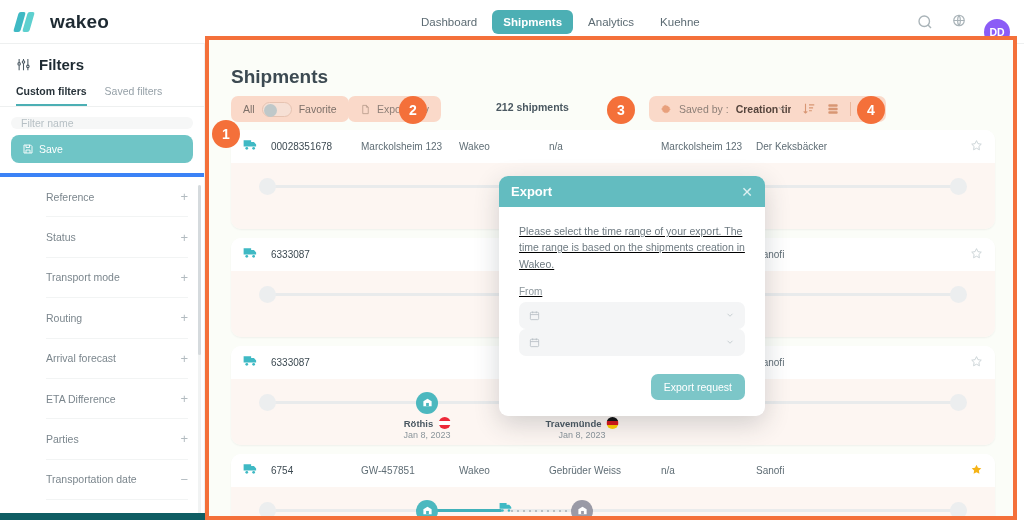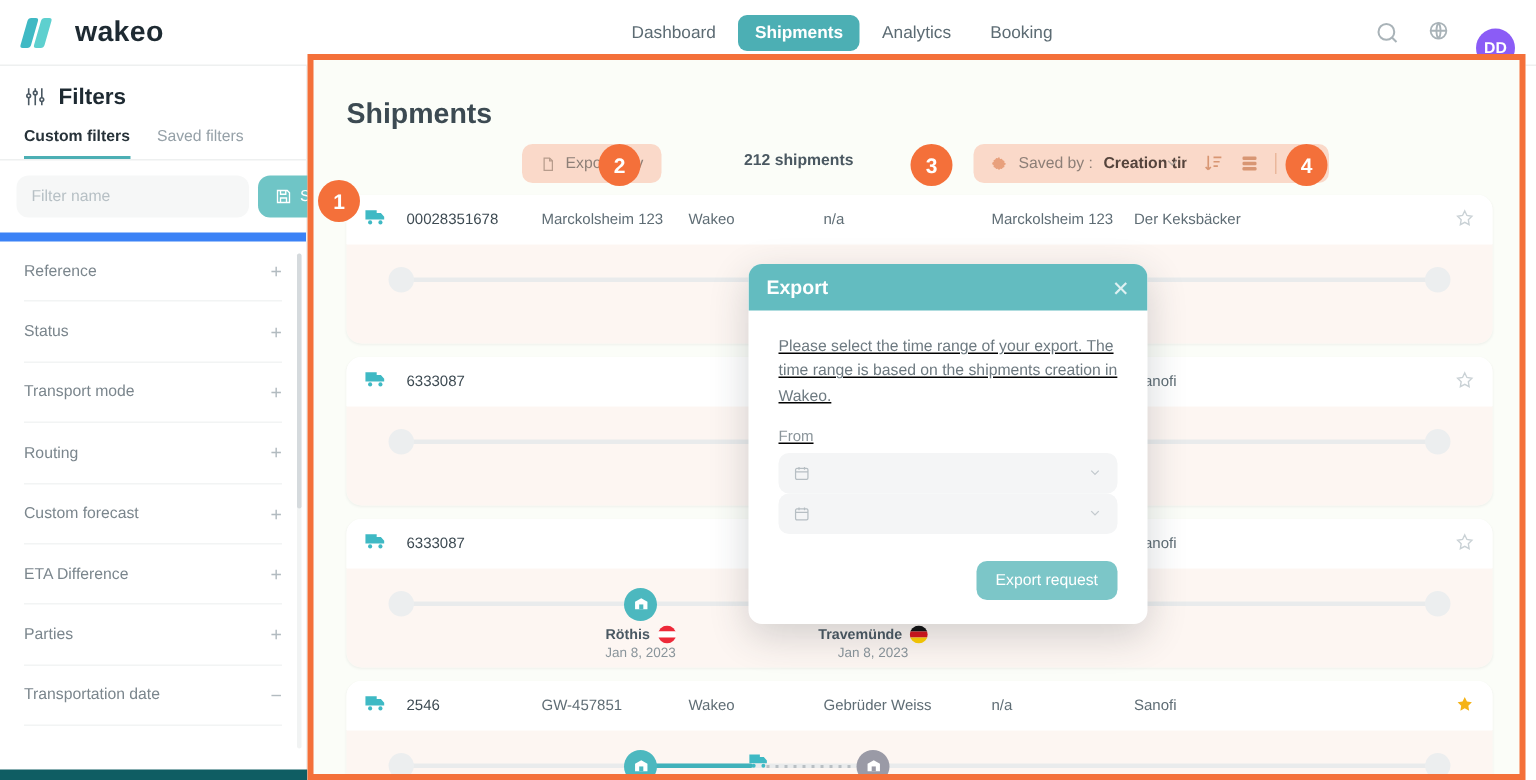--- a/index.html
+++ b/index.html
@@ -47,34 +47,34 @@
     background: #fff; border-right: 1px solid #eef0f0;
   }
   .filters-head {
     display: flex; align-items: center; gap: 8px; padding: 12px 16px 8px 16px;
   }
   .filters-title { font-size: 15px; font-weight: 700; color: #1e2a32; }
   .tabs { display: flex; gap: 18px; padding: 0 16px; border-bottom: 1px solid #eef0f0; }
   .tab { font-size: 10.5px; color: #96a1a8; padding: 4px 0 7px 0; cursor: pointer; }
   .tab.active { color: #28333a; font-weight: 600; border-bottom: 2px solid #4cafb4; }
 
-  .filter-name-row { display: flex; padding: 10px 11px; gap: 6px; }
+  .filter-name-row { display: flex; padding: 10px 11px; gap: 6px; flex-direction: column; }
   .filter-input {
     flex: 1; height: 28px; background: #f6f7f7; border: none; border-radius: 8px;
     padding: 0 10px; font-size: 10.5px; color: #8d989e;
     font-family: "Liberation Sans", sans-serif;
   }
   .filter-input::placeholder { color: #b7c0c5; }
   .save-btn {
     height: 28px; background: #6fc5c6; color: #fff; border: none; border-radius: 8px;
     font-size: 10.5px; display: flex; align-items: center; gap: 5px; padding: 0 11px;
     cursor: pointer; font-family: "Liberation Sans", sans-serif;
   }
 
-  .filter-list { border-top: 6px solid #3b82f6; position: relative; }
+  .filter-list { border-top: 4px solid #3b82f6; position: relative; padding-left: 30px; }
   .filter-row {
     display: flex; align-items: center; justify-content: space-between;
     margin: 0 16px; padding: 13.2px 0; border-bottom: 1px solid #f2f4f4;
     cursor: pointer;
   }
   .filter-row:last-child { border-bottom: none; }
   .filter-label { font-size: 10.5px; color: #7b868d; }
   .filter-sign { font-size: 13px; color: #b2bbc0; line-height: 1; }
   .scroll-track {
     position: absolute; right: 3px; top: 8px; width: 3px; height: 330px;
@@ -258,21 +258,21 @@
       <div class="logo-mark">
           <i></i>
           <i></i>
         </div>
       <div class="logo-text">wakeo</div>
     </div>
     <div class="nav">
       <div class="nav-item">Dashboard</div>
       <div class="nav-item active">Shipments</div>
       <div class="nav-item">Analytics</div>
-      <div class="nav-item">Booking</div>
+      <div class="nav-item">Kuehne</div>
     </div>
     <div class="topright">
       <svg class="ic" viewBox="0 0 24 24" fill="none" stroke="currentColor" stroke-width="1.8">
         <circle cx="11" cy="11" r="7"></circle>
           <path d="M20 20l-4-4"></path>
       </svg>
       <svg class="ic" viewBox="0 0 24 24" fill="none" stroke="currentColor" stroke-width="1.6">
         <circle cx="12" cy="10" r="7"></circle>
           <path d="M5 10h14M12 3c2.5 3 2.5 11 0 14M12 3c-2.5 3-2.5 11 0 14"></path>
       </svg>
@@ -316,21 +316,21 @@
       </div>
       <div class="filter-row">
         <span class="filter-label">Transport mode</span>
         <span class="filter-sign">+</span>
       </div>
       <div class="filter-row">
         <span class="filter-label">Routing</span>
         <span class="filter-sign">+</span>
       </div>
       <div class="filter-row">
-        <span class="filter-label">Custom forecast</span>
+        <span class="filter-label">Arrival forecast</span>
         <span class="filter-sign">+</span>
       </div>
       <div class="filter-row">
         <span class="filter-label">ETA Difference</span>
         <span class="filter-sign">+</span>
       </div>
       <div class="filter-row">
         <span class="filter-label">Parties</span>
         <span class="filter-sign">+</span>
       </div>
@@ -342,20 +342,27 @@
       <div class="scroll-thumb"></div>
     </div>
 
     <div class="footer-bar"></div>
   </div>
 
   <div class="main">
     <div class="page-title">Shipments</div>
 
     <div class="toolbar">
+      <div class="toggle-pill hl">
+        <span class="tg-label">All</span>
+        <span class="tg-switch">
+            <span class="tg-knob"></span>
+          </span>
+        <span class="tg-label">Favorite</span>
+      </div>
 
       <div class="export-btn hl">
         <svg width="11" height="13" viewBox="0 0 24 24" fill="none" stroke="#b79c8c" stroke-width="1.8">
           <path d="M14 3H6v18h12V7z"></path>
             <path d="M14 3v4h4"></path>
         </svg>
         <span>Export .csv</span>
       </div>
 
       <div class="count">212 shipments</div>
@@ -521,21 +528,21 @@
         </div>
       </div>
 
       <div class="shipment">
         <div class="srow-head">
           <svg class="cell c-truck" width="15" height="13" viewBox="0 0 24 20" fill="currentColor">
             <path d="M1 3h12v10H1zM13 6h4.5l3.5 4v3h-8z"></path>
               <circle cx="6" cy="16" r="2.2"></circle>
               <circle cx="17" cy="16" r="2.2"></circle>
           </svg>
-          <span class="cell c-id">2546</span>
+          <span class="cell c-id">6754</span>
           <span class="cell c-ref">GW-457851</span>
           <span class="cell c-src">Wakeo</span>
           <span class="cell c-carr">Gebrüder Weiss</span>
           <span class="cell c-cons">n/a</span>
           <span class="cell c-ship">Sanofi</span>
           <svg class="star" width="13" height="13" viewBox="0 0 24 24" fill="#f5b316">
             <path d="M12 3l2.7 5.6 6.1.9-4.4 4.3 1 6.1-5.4-2.9-5.4 2.9 1-6.1L3.2 9.5l6.1-.9z"></path>
           </svg>
         </div>
         <div class="timeline">

